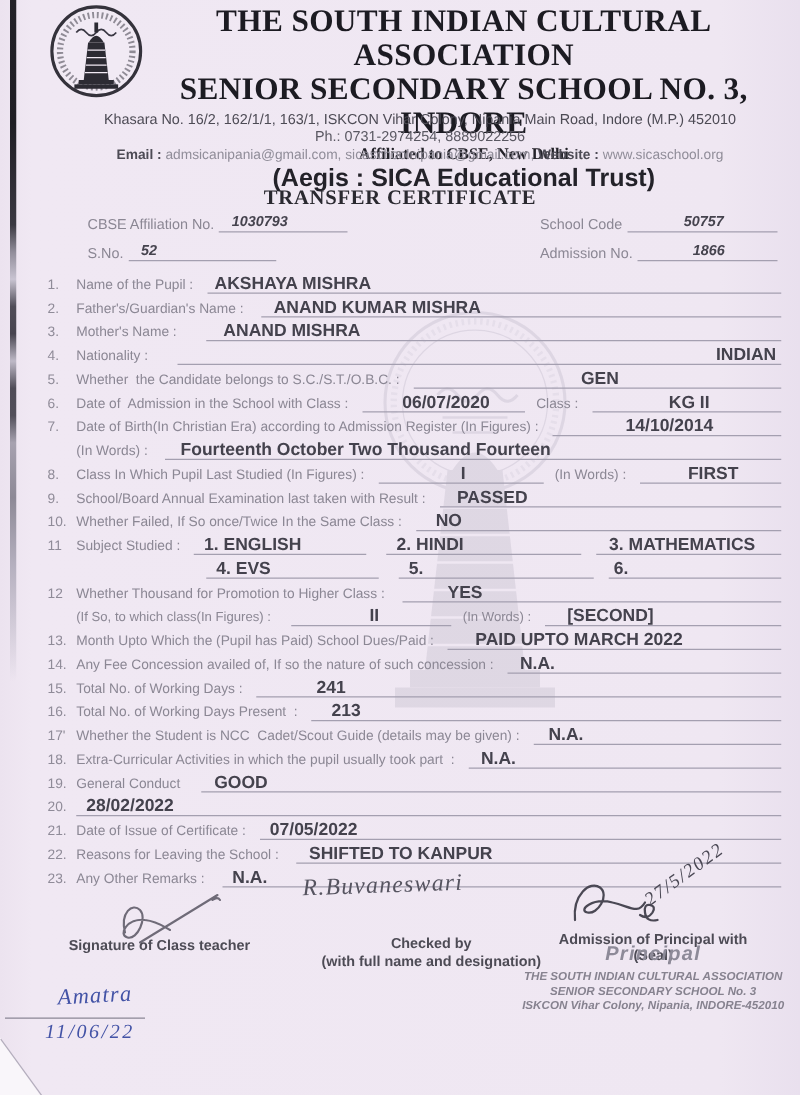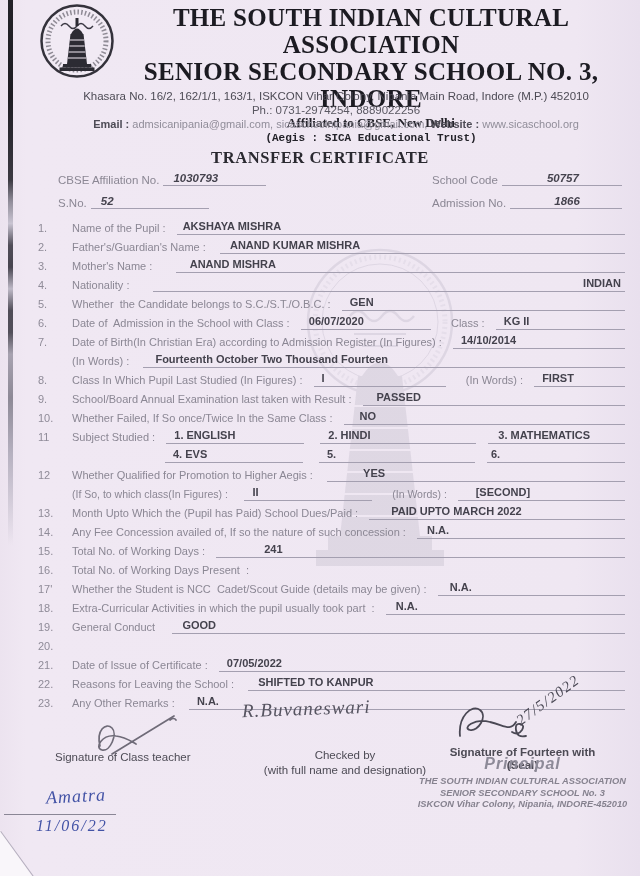--- a/index.html
+++ b/index.html
@@ -17,52 +17,52 @@
   .crease-line{position:absolute;left:1px;top:831px;width:58px;height:1px;background:#b4aebd;
     transform:rotate(54deg);transform-origin:left top;}
   
   .logo{position:absolute;left:39px;top:2px;width:76px;height:78px;}
   .head-text{position:absolute;left:110px;top:4px;width:522px;text-align:center;}
   .org{font-family:"Liberation Serif",serif;font-weight:bold;font-size:25px;line-height:27px;
        color:#1c1b22;letter-spacing:.3px;}
   .school{font-family:"Liberation Serif",serif;font-weight:bold;font-size:25px;line-height:27px;
        color:#1c1b22;letter-spacing:.3px;}
   .affil{font-family:"Liberation Serif",serif;font-weight:bold;font-size:13px;color:#232229;margin-top:3px;}
-  .aegis{font-family:Liberation Mono, monospace;font-weight:bold;font-size:11px;color:#232229;margin-top:1px;}
+  .aegis{font-family:Liberation Sans, sans-serif;font-weight:bold;font-size:20px;color:#232229;margin-top:1px;}
   .addr-block{position:absolute;left:40px;top:89px;width:592px;text-align:center;}
   .addr{font-size:11.5px;color:#4d4b55;line-height:14px;}
   .phone{font-size:11.5px;color:#5a5862;line-height:14px;}
   .emailline{font-size:11px;color:#908d99;line-height:14px;}
   .emailline b{color:#4d4b55;}
   
   .doc-title{position:absolute;left:0;top:148px;width:640px;text-align:center;
     font-family:"Liberation Serif",serif;font-weight:bold;font-size:16.5px;color:#2a2930;
     letter-spacing:.6px;}
   
   .meta{position:absolute;left:58px;top:172px;right:18px;font-size:11.5px;color:#8b8794;}
-  .meta-row{display:flex;justify-content:space-between;margin-bottom:9px;align-items:flex-end;}
+  .meta-row{display:flex;justify-content:space-between;margin-bottom:9px;align-items:flex-end;margin-left:12px;}
   .meta-left,.meta-right{display:flex;align-items:flex-end;}
   .meta-right{width:190px;}
   .mval{font-weight:bold;color:#45434e;border-bottom:1px solid #a49fb0;padding:0 8px 1px 10px;
     min-width:75px;margin-left:4px;font-style:italic;}
   
   #items{position:absolute;left:38px;top:216px;right:15px;}
   .row{display:flex;align-items:flex-end;height:19px;}
   .row.small .lbl{font-size:10.5px;}
   .num{flex:0 0 23px;font-size:11px;color:#8f8b98;line-height:13px;}
-  .lbl{font-size:11px;color:#8b8794;white-space:pre;padding-right:5px;line-height:13px;margin-left:11px;}
-  .val{font-weight:bold;font-size:11px;color:#44424d;border-bottom:1px solid #a49fb0;
+  .lbl{font-size:11px;color:#8b8794;white-space:pre;padding-right:5px;line-height:13px;}
+  .val{font-weight:bold;font-size:14px;color:#44424d;border-bottom:1px solid #a49fb0;
     padding:0 4px 1px 8px;white-space:nowrap;line-height:13px;}
   .val.flex{flex:1 1 auto;}
-  .val.c{text-align:left;}
+  .val.c{text-align:center;}
   .gap{flex:0 0 auto;}
   
   .watermark{position:absolute;left:262px;top:246px;opacity:.15;pointer-events:none;}
   
-  .sig-label{position:absolute;font-size:11.5px;font-weight:normal;color:#4d4b55;}
+  .sig-label{position:absolute;font-size:11.5px;font-weight:bold;color:#4d4b55;}
   .teacher-sign{position:absolute;left:82px;top:700px;}
   .checked-sign{position:absolute;left:242px;top:698px;font-family:"Liberation Serif",serif;
     font-style:italic;font-size:19px;color:#565460;transform:rotate(-2deg);letter-spacing:1px;}
   .principal-sign{position:absolute;left:452px;top:692px;}
   .principal-date{position:absolute;left:523px;top:712px;font-family:"Liberation Serif",serif;
     font-style:italic;font-size:15px;color:#4a4854;transform:rotate(-36deg);
     transform-origin:left bottom;letter-spacing:1.5px;white-space:nowrap;}
   .stamp{position:absolute;left:405px;top:756px;width:235px;text-align:center;color:#8d8a98;font-style:italic;}
   .stamp-title{font-size:16px;font-weight:bold;letter-spacing:1px;line-height:16px;}
   .stamp-line{font-size:9.3px;font-weight:bold;color:#86828f;line-height:11.5px;}
@@ -236,21 +236,21 @@
         <span class="num"></span>
         <span class="gap" style="width: 104px;"></span>
         <span class="val" style="width: 126px;">4. EVS</span>
         <span class="gap" style="width: 16px;"></span>
         <span class="val" style="width: 144px;">5.</span>
         <span class="gap" style="width: 12px;"></span>
         <span class="val flex" style="padding-left: 4px;">6.</span>
       </div>
       <div class="row">
         <span class="num">12</span>
-        <span class="lbl">Whether Qualified for Promotion to Higher Aegis :   </span>
+        <span class="lbl">Whether Thousand for Promotion to Higher Class :   </span>
         <span class="val flex" style="padding-left: 36px;">YES</span>
       </div>
       <div class="row small">
         <span class="num"></span>
         <span class="lbl">(If So, to which class(In Figures) :    </span>
         <span class="val c" style="width: 116px;">II</span>
         <span class="lbl">   (In Words) :  </span>
         <span class="val flex" style="padding-left: 18px;">[SECOND]</span>
       </div>
       <div class="row">
@@ -264,38 +264,40 @@
         <span class="val flex" style="padding-left: 10px;">N.A.</span>
       </div>
       <div class="row">
         <span class="num">15.</span>
         <span class="lbl">Total No. of Working Days :  </span>
         <span class="val flex" style="padding-left: 48px;">241</span>
       </div>
       <div class="row">
         <span class="num">16.</span>
         <span class="lbl">Total No. of Working Days Present  :  </span>
+        <span class="val flex" style="padding-left: 16px;">213</span>
       </div>
       <div class="row">
         <span class="num">17'</span>
         <span class="lbl">Whether the Student is NCC  Cadet/Scout Guide (details may be given) :  </span>
         <span class="val flex" style="padding-left: 12px;">N.A.</span>
       </div>
       <div class="row">
         <span class="num">18.</span>
         <span class="lbl">Extra-Curricular Activities in which the pupil usually took part  :  </span>
         <span class="val flex" style="padding-left: 10px;">N.A.</span>
       </div>
       <div class="row">
         <span class="num">19.</span>
         <span class="lbl">General Conduct    </span>
         <span class="val flex" style="padding-left: 10px;">GOOD</span>
       </div>
       <div class="row">
         <span class="num">20.</span>
+        <span class="val flex" style="padding-left: 8px;">28/02/2022</span>
       </div>
       <div class="row">
         <span class="num">21.</span>
         <span class="lbl">Date of Issue of Certificate :  </span>
         <span class="val flex" style="padding-left: 8px;">07/05/2022</span>
       </div>
       <div class="row">
         <span class="num">22.</span>
         <span class="lbl">Reasons for Leaving the School :   </span>
         <span class="val flex" style="padding-left: 10px;">SHIFTED TO KANPUR</span>
@@ -315,21 +317,21 @@
   <div class="checked-sign">R.Buvaneswari</div>
   <div class="sig-label" style="left:240px;top:749px;width:210px;text-align:center;">Checked by</div>
   <div class="sig-label" style="left:225px;top:764px;width:240px;text-align:center;">(with full name and designation)</div>
 
   <svg class="principal-sign" width="90" height="60" viewBox="0 0 90 60">
     <path d="M8,44 C6,24 20,12 28,18 C36,24 26,40 18,38 C10,36 22,26 38,30 C52,33 58,40 64,30 M60,40 q6,4 10,-2 q3,-5 -2,-6 q-5,-1 -4,6 q1,8 10,6" fill="none" stroke="#4a4854" stroke-width="1.8" stroke-linecap="round"></path>
   </svg>
   <div class="principal-date">27/5/2022</div>
 
   <div class="seal-wrap">
-    <div class="seal-line1">Signature of Fourteen with</div>
+    <div class="seal-line1">Admission of Principal with</div>
     <div class="seal-line2">(Seal)</div>
   </div>
   <div class="stamp">
     <div class="stamp-title">Principal</div>
     <div style="height:4px"></div>
     <div class="stamp-line">THE SOUTH INDIAN CULTURAL ASSOCIATION</div>
     <div class="stamp-line">SENIOR SECONDARY SCHOOL No. 3</div>
     <div class="stamp-line">ISKCON Vihar Colony, Nipania, INDORE-452010</div>
   </div>
 

